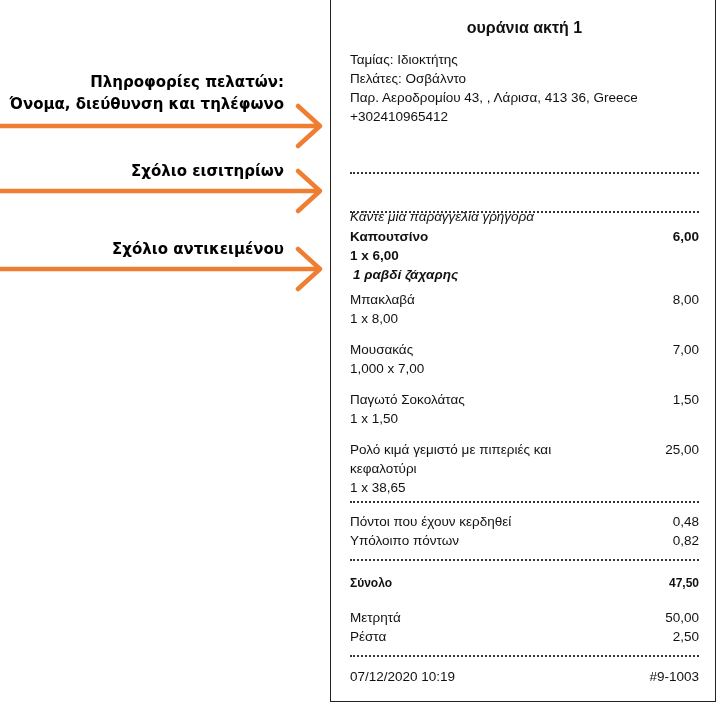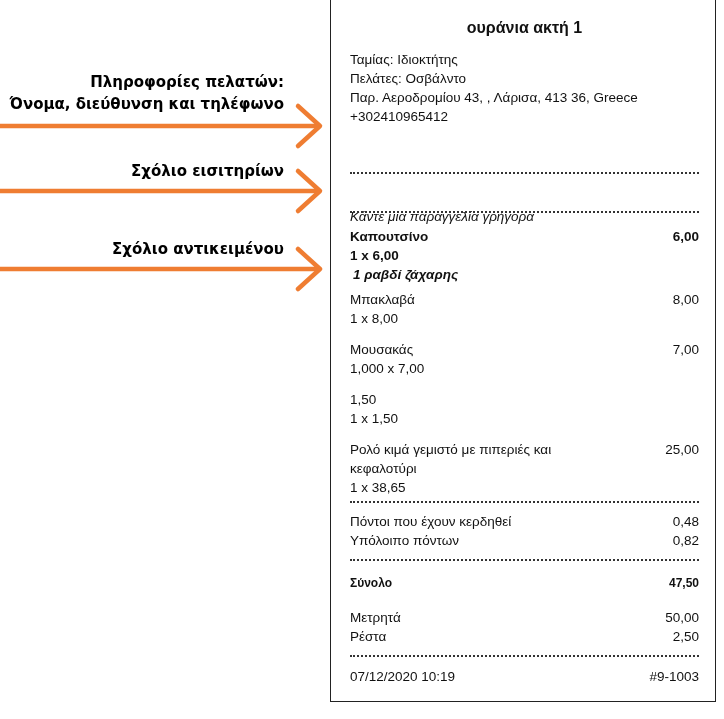--- a/index.html
+++ b/index.html
@@ -85,20 +85,21 @@
     <div class="lines" style="top:341px;">
       <div class="row">
           <span>Μουσακάς</span>
           <span>7,00</span>
         </div>
       <div>1,000 x 7,00</div>
     </div>
 
     <div class="lines" style="top:391px;">
       <div class="row">
+          <span>Παγωτό Σοκολάτας</span>
           <span>1,50</span>
         </div>
       <div>1 x 1,50</div>
     </div>
 
     <div class="lines" style="top:441px;">
       <div class="row">
           <span>Ρολό κιμά γεμιστό με πιπεριές και</span>
           <span>25,00</span>
         </div>

